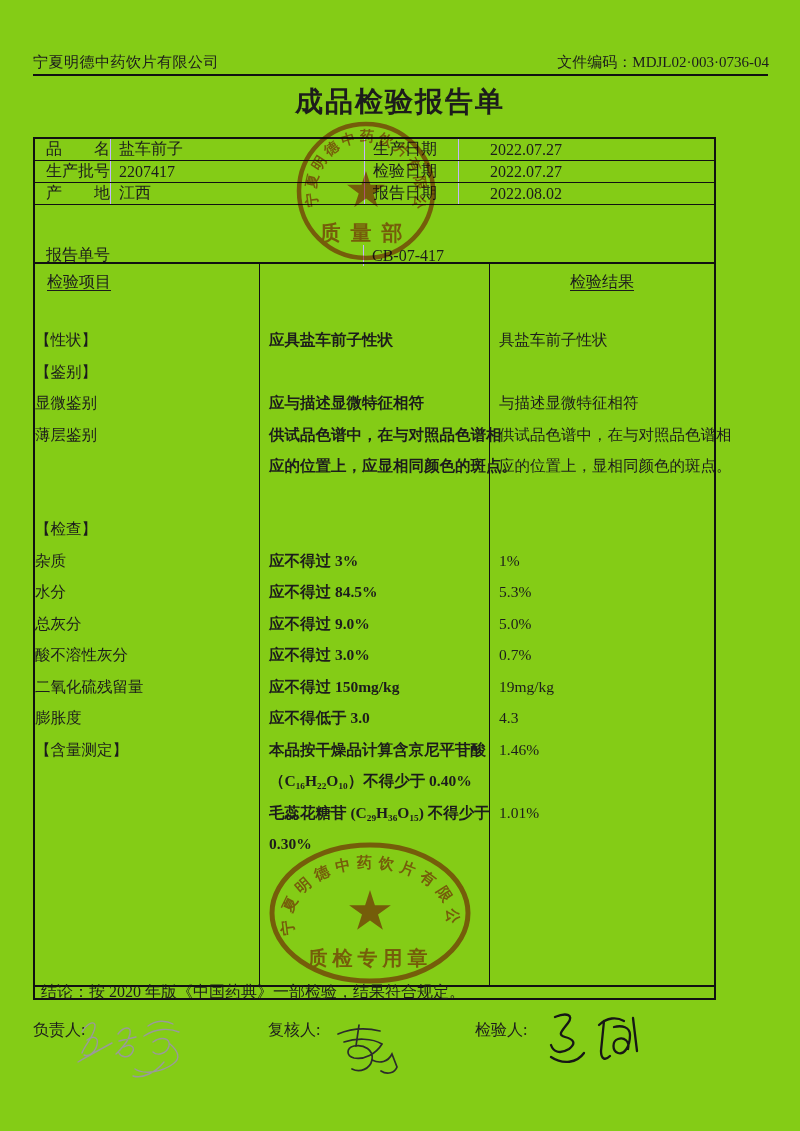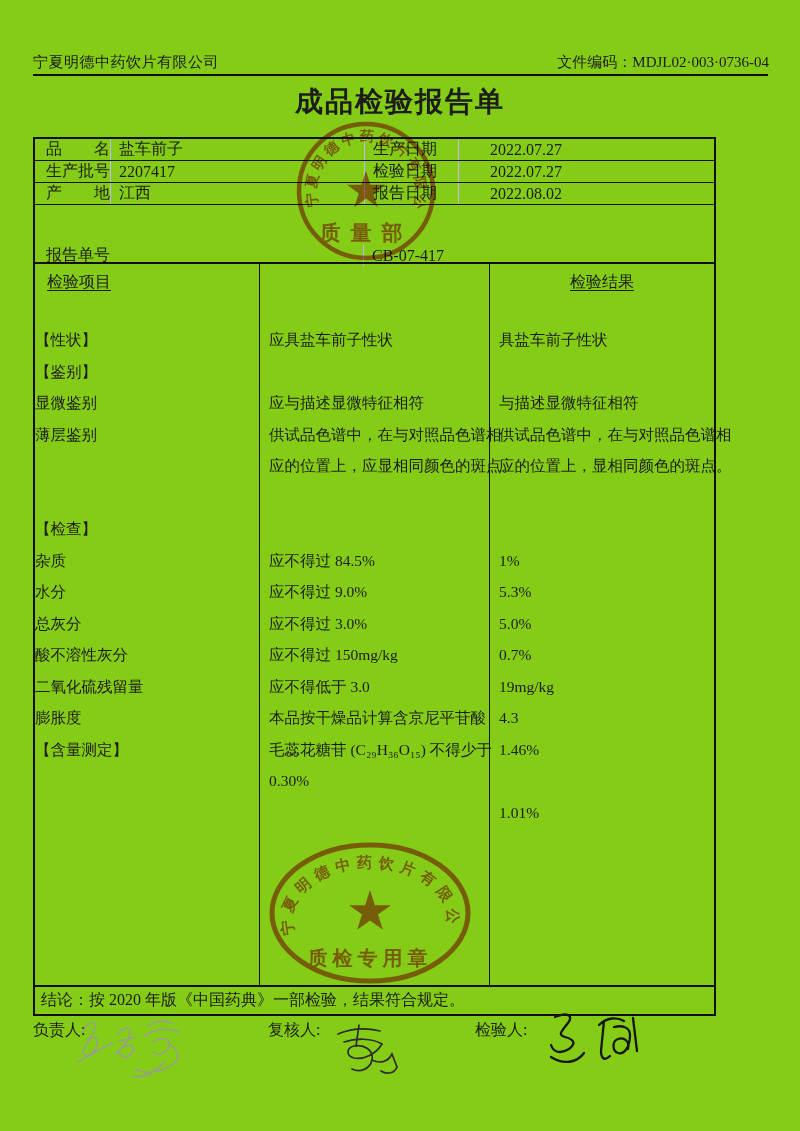--- a/index.html
+++ b/index.html
@@ -36,25 +36,25 @@
   .gcol { position:relative; box-sizing:border-box; height:100%; font-size:15.5px; }
   .gcol.item     { width:225px; border-right:1px solid #111; }
   .gcol.standard { width:230px; border-right:1px solid #111; }
   .gcol.result   { flex:1; }
   .ghead { margin-top:8px; font-size:16px; text-decoration:underline; text-underline-offset:3px; }
   .gcol.item .ghead     { margin-left:12px; display:inline-block; }
   .gcol.standard .ghead, .gcol.result .ghead { display:block; text-align:center; }
   .lines { position:absolute; left:0; right:0; top:60px; }
   .line  { height:31.5px; line-height:31.5px; white-space:nowrap; overflow:visible; }
   .gcol.item .line     { padding-left:0; }
-  .gcol.standard .line { padding-left:9px;  }
+  .gcol.standard .line { padding-left:9px;font-weight:bold;  }
   .gcol.result .line   { padding-left:9px;  }
 
   
-  .conclusion { position:absolute; left:33px; top:985px; width:683px; height:31px;
+  .conclusion { position:absolute; left:33px; top:985px; width:683px; height:15px;
                 border:2px solid #111; box-sizing:border-box; font-size:16px;
                 display:flex; align-items:center; padding-left:6px; }
   .signrow  { position:absolute; left:0; top:1020px; width:800px; font-size:16px; }
   .signer   { position:absolute; white-space:nowrap; }
   .s1 { left:33px; }  .s2 { left:268px; }  .s3 { left:475px; }
   .sig { position:absolute; pointer-events:none; }
   .sig1 { left:72px;  top:1012px; }
   .sig2 { left:328px; top:1018px; }
   .sig3 { left:543px; top:1006px; }
 
@@ -123,26 +123,28 @@
     </div>
     <div class="gcol standard">
       <div class="lines">
           <div class="line">应具盐车前子性状</div>
           <div class="line">&nbsp;</div>
           <div class="line">应与描述显微特征相符</div>
           <div class="line">供试品色谱中，在与对照品色谱相</div>
           <div class="line">应的位置上，应显相同颜色的斑点。</div>
           <div class="line">&nbsp;</div>
           <div class="line">&nbsp;</div>
+          <div class="line">应不得过 3%</div>
           <div class="line">应不得过 84.5%</div>
           <div class="line">应不得过 9.0%</div>
           <div class="line">应不得过 3.0%</div>
           <div class="line">应不得过 150mg/kg</div>
           <div class="line">应不得低于 3.0</div>
           <div class="line">本品按干燥品计算含京尼平苷酸</div>
+          <div class="line">（C₁₆H₂₂O₁₀）不得少于 0.40%</div>
           <div class="line">毛蕊花糖苷 (C₂₉H₃₆O₁₅) 不得少于</div>
           <div class="line">0.30%</div>
         </div>
     </div>
     <div class="gcol result">
       <span class="ghead">检验结果</span>
       <div class="lines">
           <div class="line">具盐车前子性状</div>
           <div class="line">&nbsp;</div>
           <div class="line">与描述显微特征相符</div>

